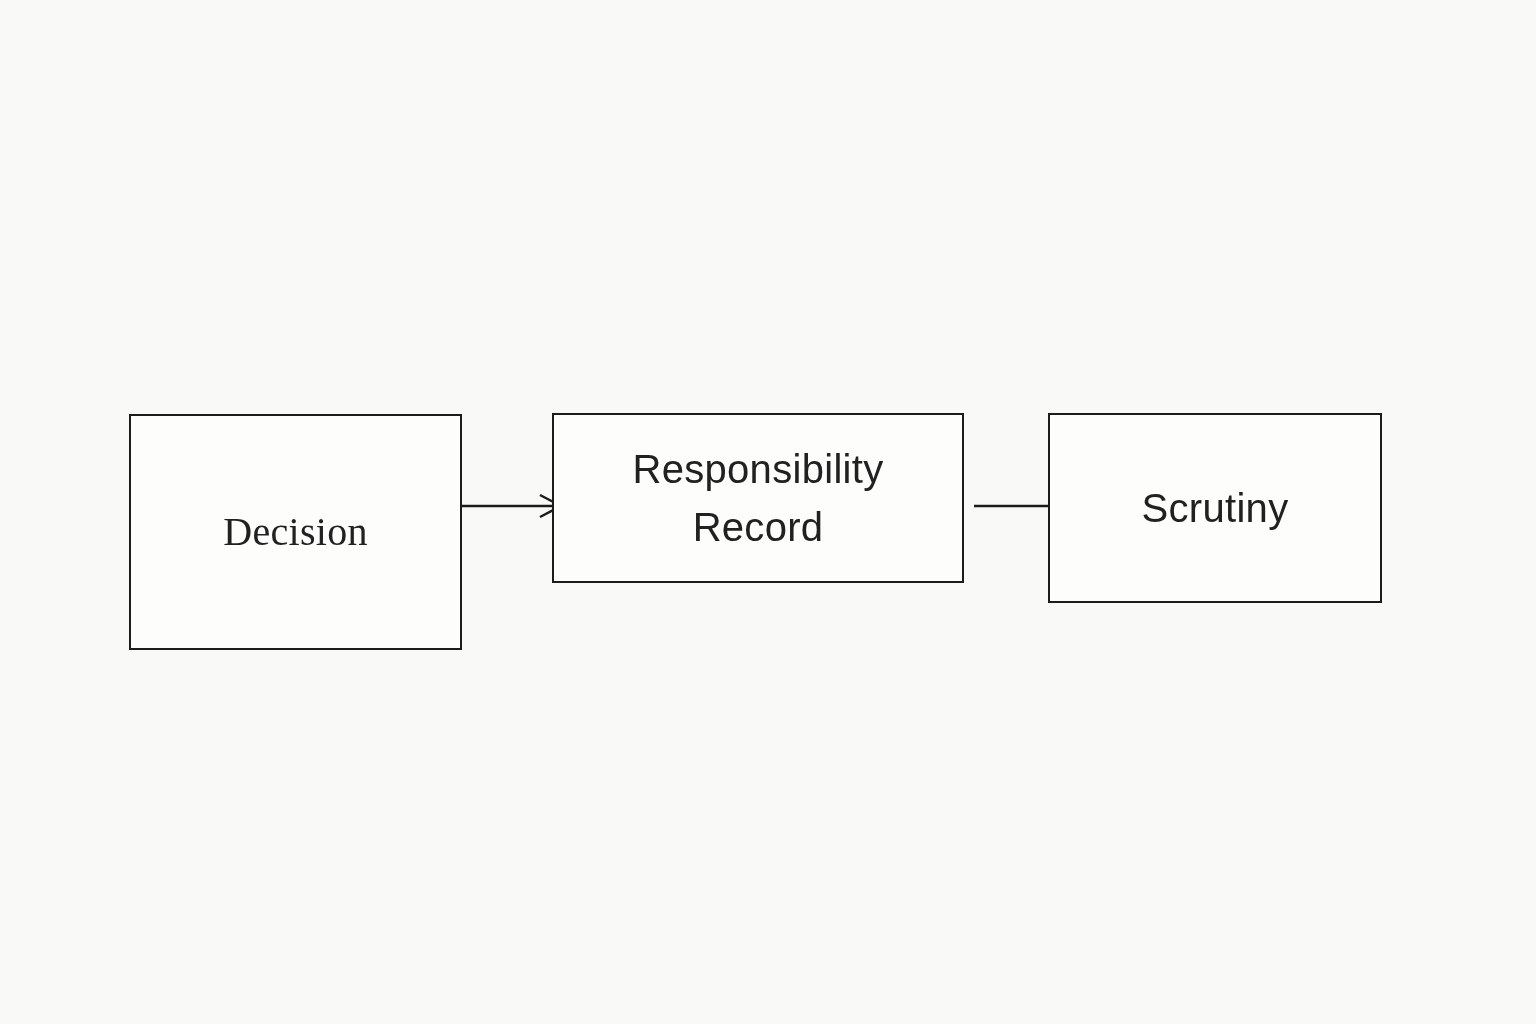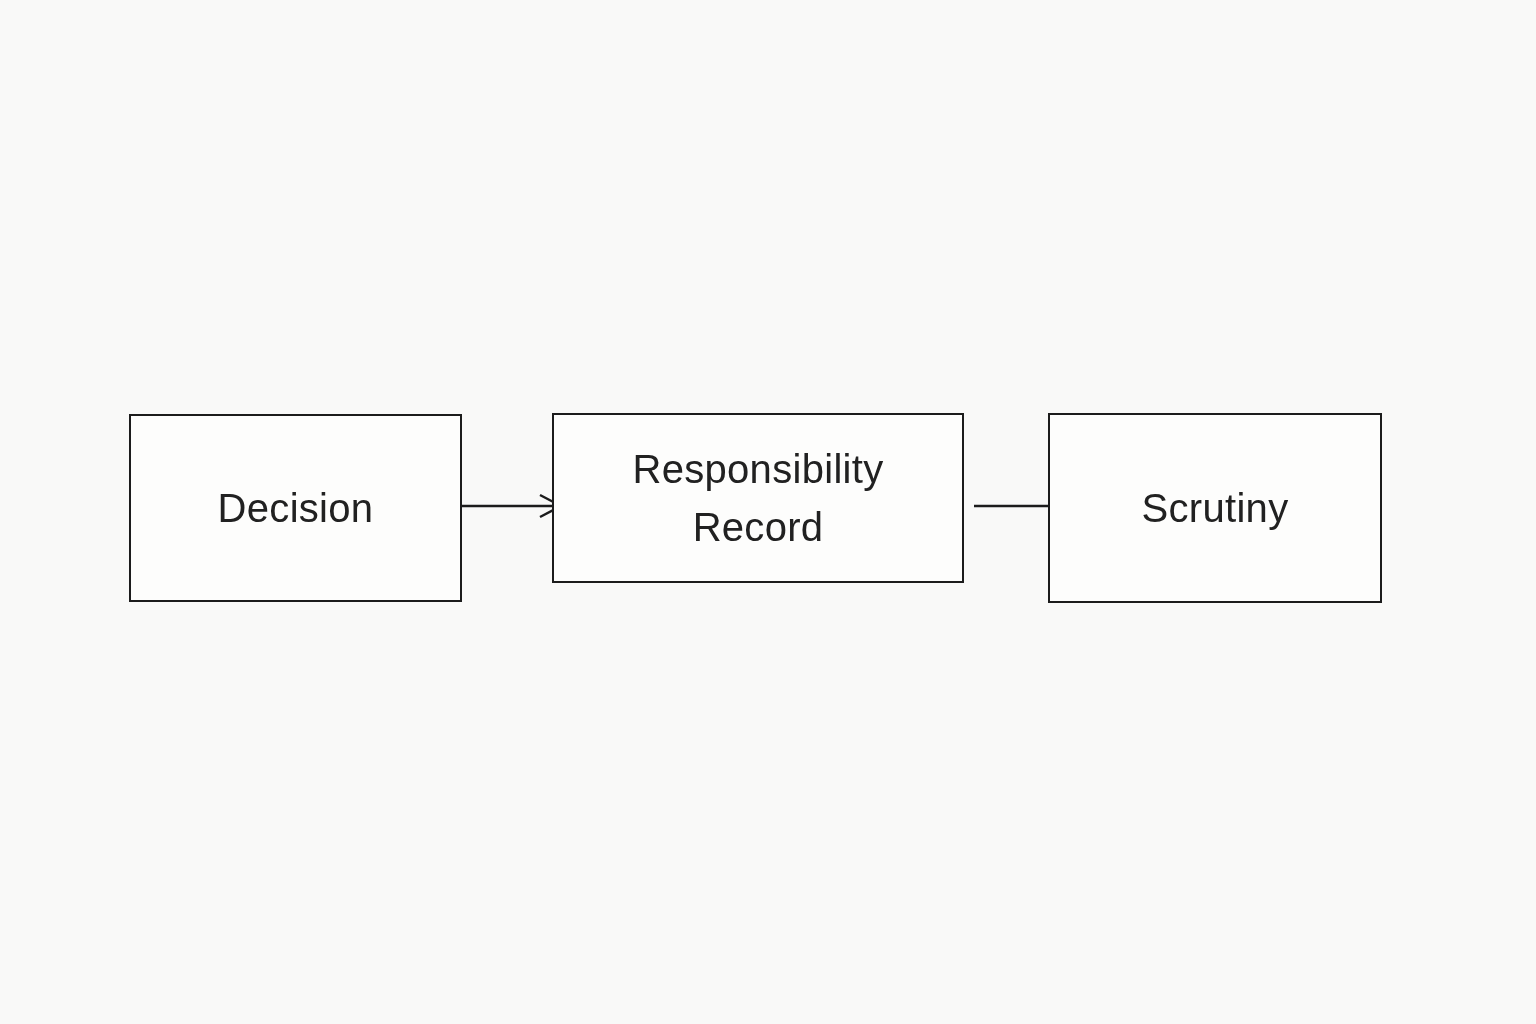--- a/index.html
+++ b/index.html
@@ -22,21 +22,21 @@
     display: flex;
     align-items: center;
     justify-content: center;
     text-align: center;
     color: var(--text, #212121);
     font-size: 40px;
     line-height: 1.45;
     letter-spacing: 0.3px;
     padding: 0 24px;
   }
-  .node-decision   { left: 129px;  top: 414px; width: 333px; height: 188px; }
+  .node-decision   { left: 129px;  top: 414px; width: 333px; height: 236px; font-family: Liberation Serif, serif; }
   .node-record     { left: 552px;  top: 413px; width: 412px; height: 170px; }
   .node-scrutiny   { left: 1048px; top: 413px; width: 334px; height: 190px; }
   .edge {
     position: absolute;
     width: 102px;
     height: 28px;
     top: 492px;
   }
   .edge-1 { left: 461px; }
   .edge-2 { left: 973px; }

